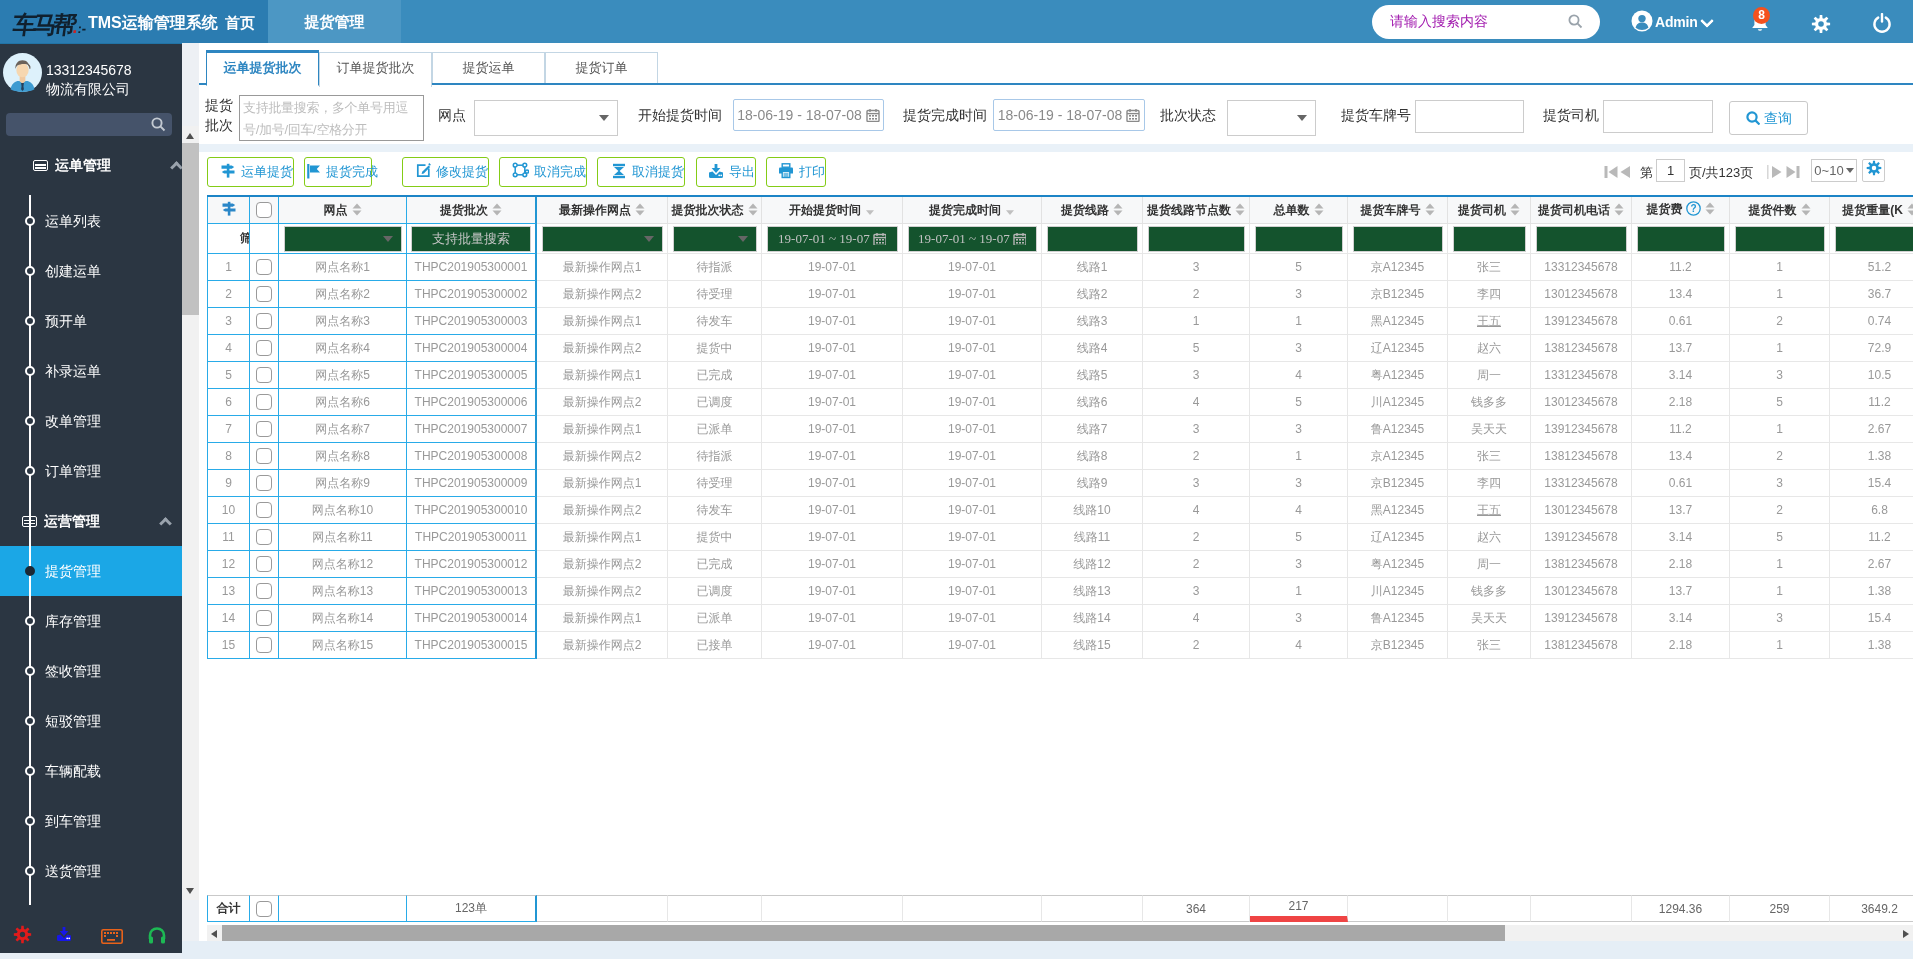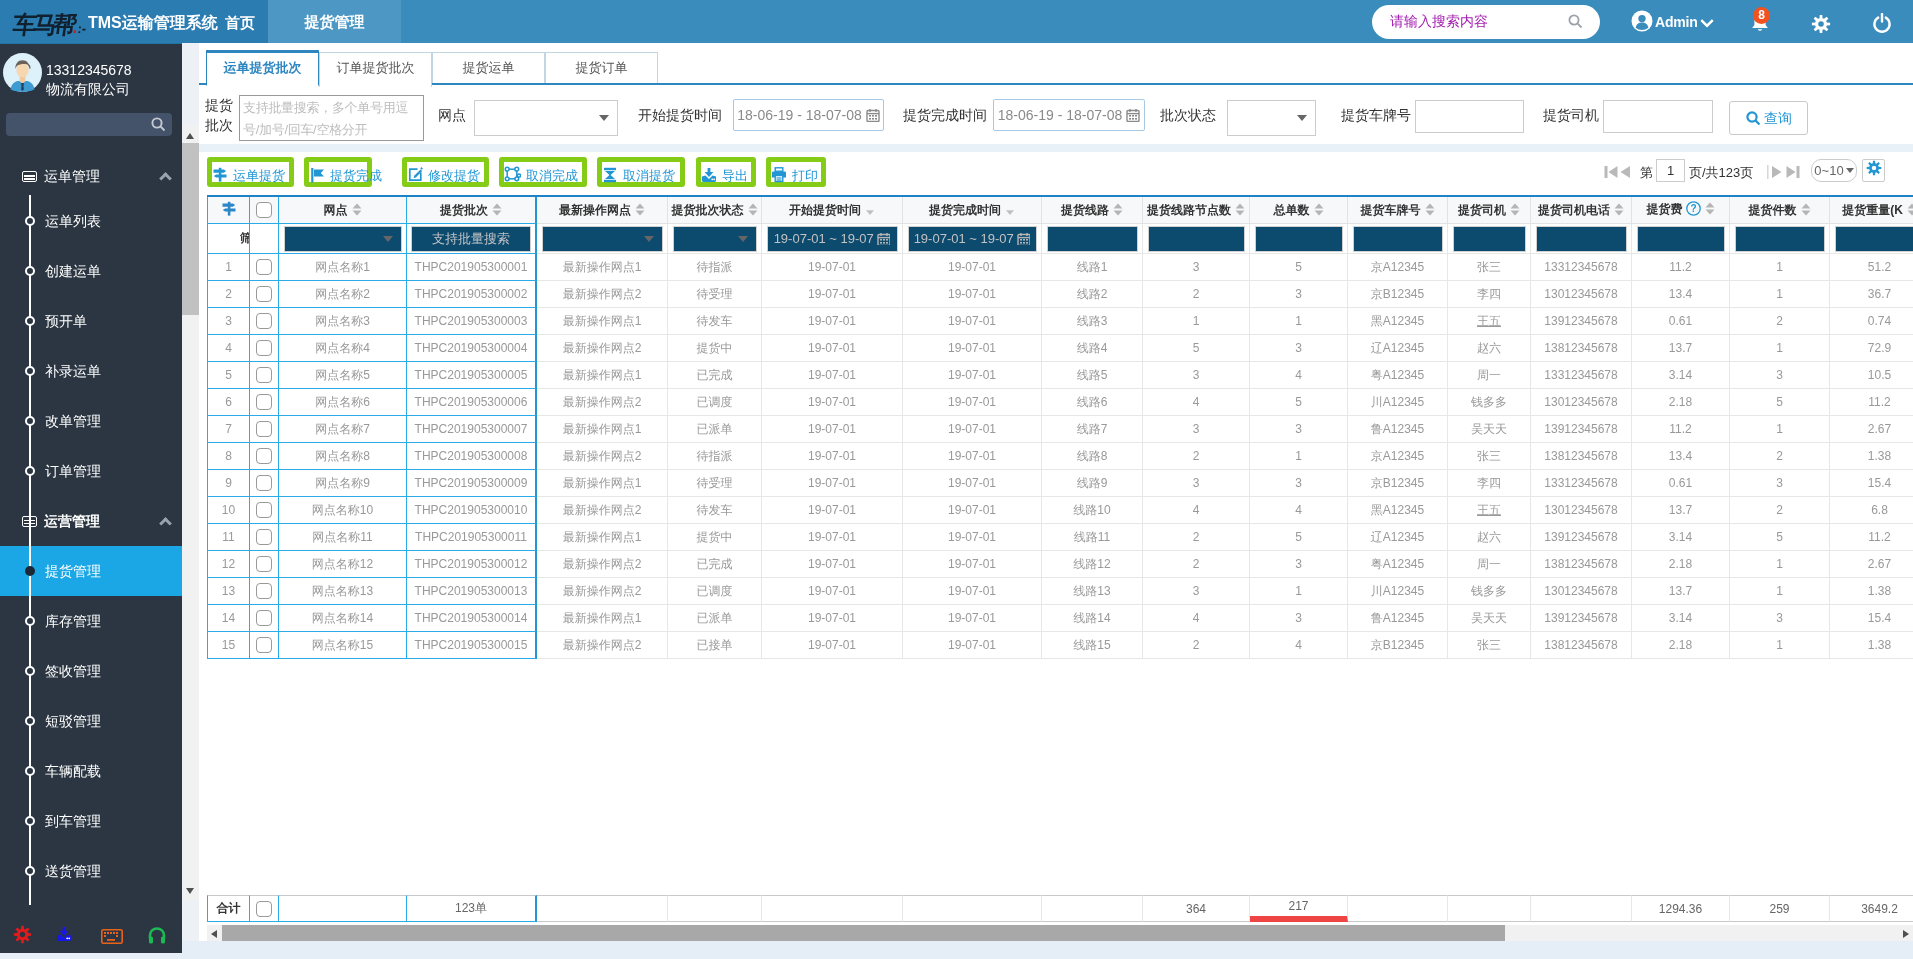--- a/index.html
+++ b/index.html
@@ -6,34 +6,34 @@
 #topbar{position:absolute;left:0;top:0;width:1913px;height:43px;background:#3a8cbd;}
 #tb-dark{position:absolute;left:0;top:0;width:268px;height:43px;background:#2b7cb1;}
 #tb-tab{position:absolute;left:268px;top:0;width:133px;height:43px;background:#4c97c4;color:#fff;font-size:15px;font-weight:bold;line-height:43px;text-align:center;}
 #sidebar{position:absolute;left:0;top:43px;width:182px;height:910px;background:#2b3642;overflow:hidden;}
 #sbscroll{position:absolute;left:182px;top:43px;width:17px;height:916px;background:#edf0f4;}
 #content{position:absolute;left:199px;top:43px;width:1714px;height:916px;background:#fff;}
 .tab{position:absolute;height:31px;line-height:30px;text-align:center;font-size:13px;color:#555;background:#fff;border:1px solid #c3d6e4;border-bottom:none;z-index:2;}
 .tab.active{border-top:3px solid #2e86c1;border-left:1px solid #2e86c1;border-right:1px solid #2e86c1;border-bottom:1px solid #fff;color:#2e86c1;font-weight:bold;z-index:5;}
 .flabel{position:absolute;font-size:14px;color:#333;}
 .caret{position:absolute;right:8px;top:50%;margin-top:-3px;width:0;height:0;border-left:5.5px solid transparent;border-right:5.5px solid transparent;border-top:6.5px solid #666;}
-.tbtn{position:absolute;height:30px;border:5px solid #84cc16;border-radius:3px;background:#fff;color:#2196d3;font-size:13px;text-align:left;line-height:28px;white-space:nowrap;}
+.tbtn{position:absolute;height:30px;border:1px solid #84cc16;border-radius:3px;background:#fff;color:#2196d3;font-size:13px;text-align:right;line-height:28px;white-space:nowrap;}
 .tbtn svg{vertical-align:-3px;margin-right:5px;}
 table{border-collapse:separate;border-spacing:0;table-layout:fixed;font-size:12px;}
 td,th{overflow:hidden;white-space:nowrap;text-align:center;padding:0;font-weight:normal;}
 #maintable tr.hdr th{height:27px;color:#333;font-size:12px;font-weight:bold;background:#f7f8f9;border-right:1px solid #e2e2e2;border-bottom:1px solid #e2e2e2;}
 #maintable tr.flt td{height:30px;background:#fff;border-right:1px solid #e7e7e7;border-bottom:1px solid #e7e7e7;}
 #maintable tr.data td{height:27px;color:#999;background:#fff;border-right:1px solid #e7e7e7;border-bottom:1px solid #e7e7e7;}
 .frz{border-right:1px solid #29abe8 !important;border-bottom:1px solid #29abe8 !important;}
 .frzsep{border-right:2px solid #2196d3 !important;}
 th.frz:first-child,td.frz:first-child{border-left:1px solid #29abe8;}
 td.dark{color:#444;}
 td.dark2{color:#666;}
 .cbx{display:inline-block;width:16px;height:16px;border:1.5px solid #9a9a9a;border-radius:4px;background:#fff;vertical-align:middle;}
-.fin{border:1px solid #d0d0d0;background:#0c4a6e;position:relative;display:inline-block;vertical-align:middle;}
+.fin{border:1px solid #d0d0d0;background:#14532d;position:relative;display:inline-block;vertical-align:middle;font-family:Liberation Serif, serif;}
 .sort2{display:inline-block;vertical-align:-2px;margin-left:4px;}
 .sel{position:absolute;border:1px solid #ccc;background:#fff;}
 .menu-vline{position:absolute;left:29px;width:2px;background:#fff;z-index:3;}
 .mitem{position:absolute;left:0;width:182px;height:50px;color:#fff;font-size:14px;line-height:50px;}
 .mitem .bullet{position:absolute;left:25px;top:20px;width:10px;height:10px;border:2px solid #fff;border-radius:50%;background:#2b3642;z-index:4;}
 .mitem.active{background:#1ba7e6;}
 .mitem.active .bullet{background:#1b2835;border-color:#1b2835;}
 .chev{position:absolute;right:12px;top:23px;width:9px;height:9px;border-left:3px solid #9aa3ad;border-top:3px solid #9aa3ad;transform:rotate(45deg);}
 </style></head><body>
 <div id="topbar">
@@ -85,21 +85,21 @@
     <div style="position:absolute;left:0;top:0;width:182px;height:1px;background:#2173a5;"></div>
     <div style="position:absolute;left:46px;top:19px;color:#fff;font-size:14px;">13312345678</div>
     <div style="position:absolute;left:46px;top:38px;color:#fff;font-size:14px;">物流有限公司</div>
     <div style="position:absolute;left:6px;top:70px;width:166px;height:23px;background:#45536a;border-radius:4px;">
       <span style="position:absolute;right:5px;top:3px;"><svg width="17" height="17" viewBox="0 0 17 17" style="">
           <circle cx="7" cy="7" r="4.6" stroke="#c3cad2" stroke-width="1.9" fill="none"></circle>
           <line x1="10.4" y1="10.4" x2="14.5" y2="14.5" stroke="#c3cad2" stroke-width="1.9"></line>
         </svg></span>
     </div>
     <div class="menu-vline" style="top:152px;height:710px;"></div>
-    <div class="mitem" style="top:108px;font-weight:normal;">
+    <div class="mitem" style="top:97px;font-weight:bold;margin-left:11px;">
       <span style="position:absolute;left:22px;top:20px;width:15px;height:11px;border:1.5px solid #fff;border-radius:2px;background:#2b3642;"></span>
       <span style="position:absolute;left:24px;top:24px;width:11px;height:1.5px;background:#fff;"></span>
       <span style="position:absolute;left:24px;top:27px;width:11px;height:1.5px;background:#fff;"></span>
       <span style="position:absolute;left:44px;">运单管理</span>
       <span class="chev"></span>
     </div>
     <div class="mitem" style="top:153px;">
       <span class="bullet"></span>
       <span style="position:absolute;left:45px;">运单列表</span>
     </div>
@@ -305,21 +305,21 @@
     <div style="position:absolute;left:1457px;top:116px;width:29px;height:23px;border:1px solid #ccc;text-align:center;line-height:22px;font-size:13px;color:#333;">1</div>
     <div style="position:absolute;left:1490px;top:121px;font-size:13px;color:#333;">页/共123页</div>
     <div style="position:absolute;left:1567px;top:120px;font-size:14px;color:#ccc;">|</div>
     <div style="position:absolute;left:1572px;top:121px;"><svg width="12" height="16" viewBox="0 0 12 16" style="">
         <path d="M1 2 L10.5 8 L1 14 Z" fill="#b9b9b9"></path>
       </svg></div>
     <div style="position:absolute;left:1587px;top:121px;"><svg width="14" height="16" viewBox="0 0 14 16" style="">
         <path d="M0.5 2 L9.5 8 L0.5 14 Z" fill="#b9b9b9"></path>
         <rect x="10.5" y="2" width="3" height="12" fill="#b9b9b9"></rect>
       </svg></div>
-    <div style="position:absolute;left:1612px;top:116px;width:46px;height:23px;border:1px solid #ccc;border-radius:10px;font-size:13px;color:#666;line-height:21px;text-align:center;">0~10<span style="display:inline-block;margin-left:2px;width:0;height:0;border-left:4px solid transparent;border-right:4px solid transparent;border-top:5px solid #666;vertical-align:2px;"></span></div>
+    <div style="position:absolute;left:1612px;top:116px;width:46px;height:23px;border:1px solid #ccc;border-radius:0;font-size:13px;color:#666;line-height:21px;text-align:center;">0~10<span style="display:inline-block;margin-left:2px;width:0;height:0;border-left:4px solid transparent;border-right:4px solid transparent;border-top:5px solid #666;vertical-align:2px;"></span></div>
     <div style="position:absolute;left:1663px;top:116px;width:23px;height:23px;border:1px solid #ccc;border-radius:2px;text-align:center;line-height:21px;"><svg width="16" height="16" viewBox="0 0 16 16" style="">
         <polygon points="15.29,6.97 15.29,9.03 12.65,9.20 12.13,10.44 13.88,12.43 12.43,13.88 10.44,12.13 9.20,12.65 9.03,15.29 6.97,15.29 6.80,12.65 5.56,12.13 3.57,13.88 2.12,12.43 3.87,10.44 3.35,9.20 0.71,9.03 0.71,6.97 3.35,6.80 3.87,5.56 2.12,3.57 3.57,2.12 5.56,3.87 6.80,3.35 6.97,0.71 9.03,0.71 9.20,3.35 10.44,3.87 12.43,2.12 13.88,3.57 12.13,5.56 12.65,6.80" fill="#2196d3"></polygon>
         <circle cx="8.0" cy="8.0" r="2.24" fill="#fff"></circle>
       </svg></div>
     <div style="position:absolute;left:8px;top:152px;width:1706px;height:466px;overflow:hidden;border-top:2px solid #1c84c6;">
       <table id="maintable" style="width:1723px;">
         <colgroup>
           <col style="width:43px;">
           <col style="width:29px;">
           <col style="width:128px;">

